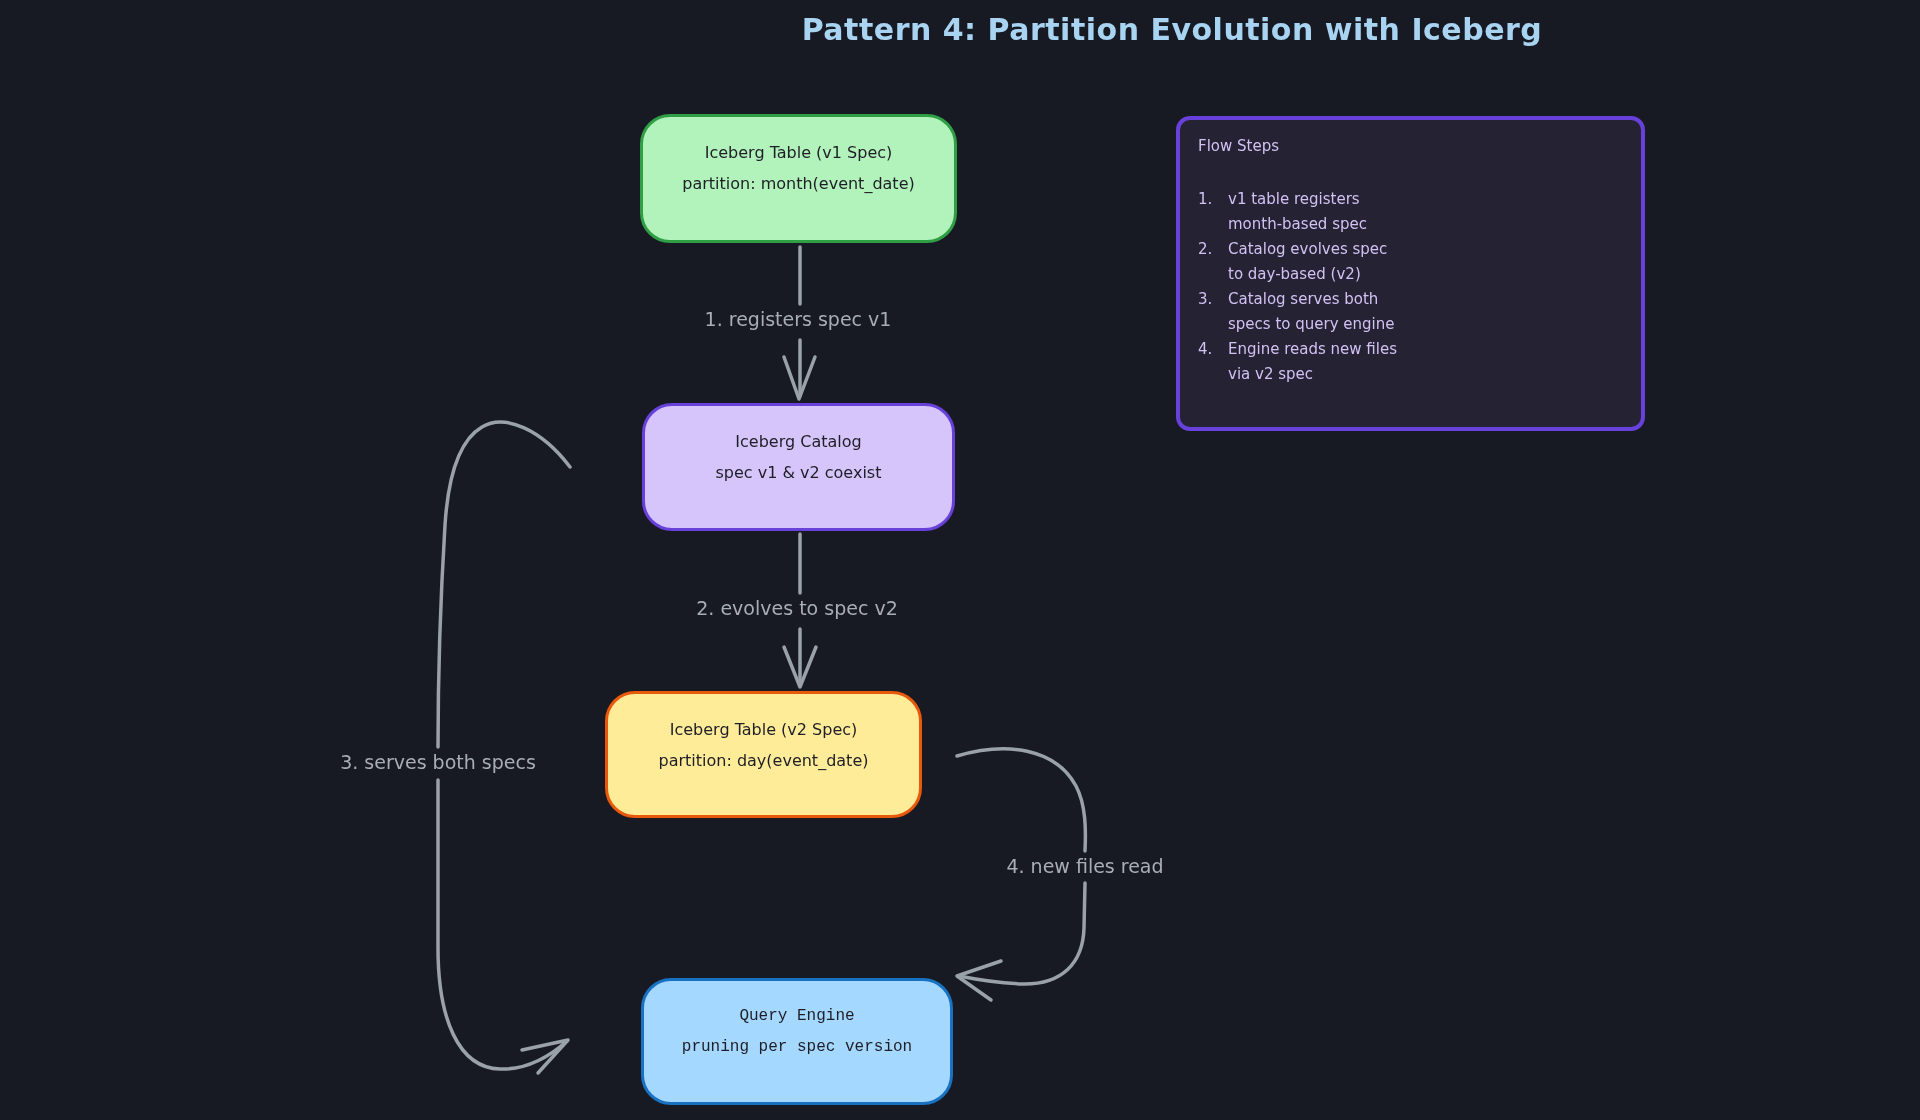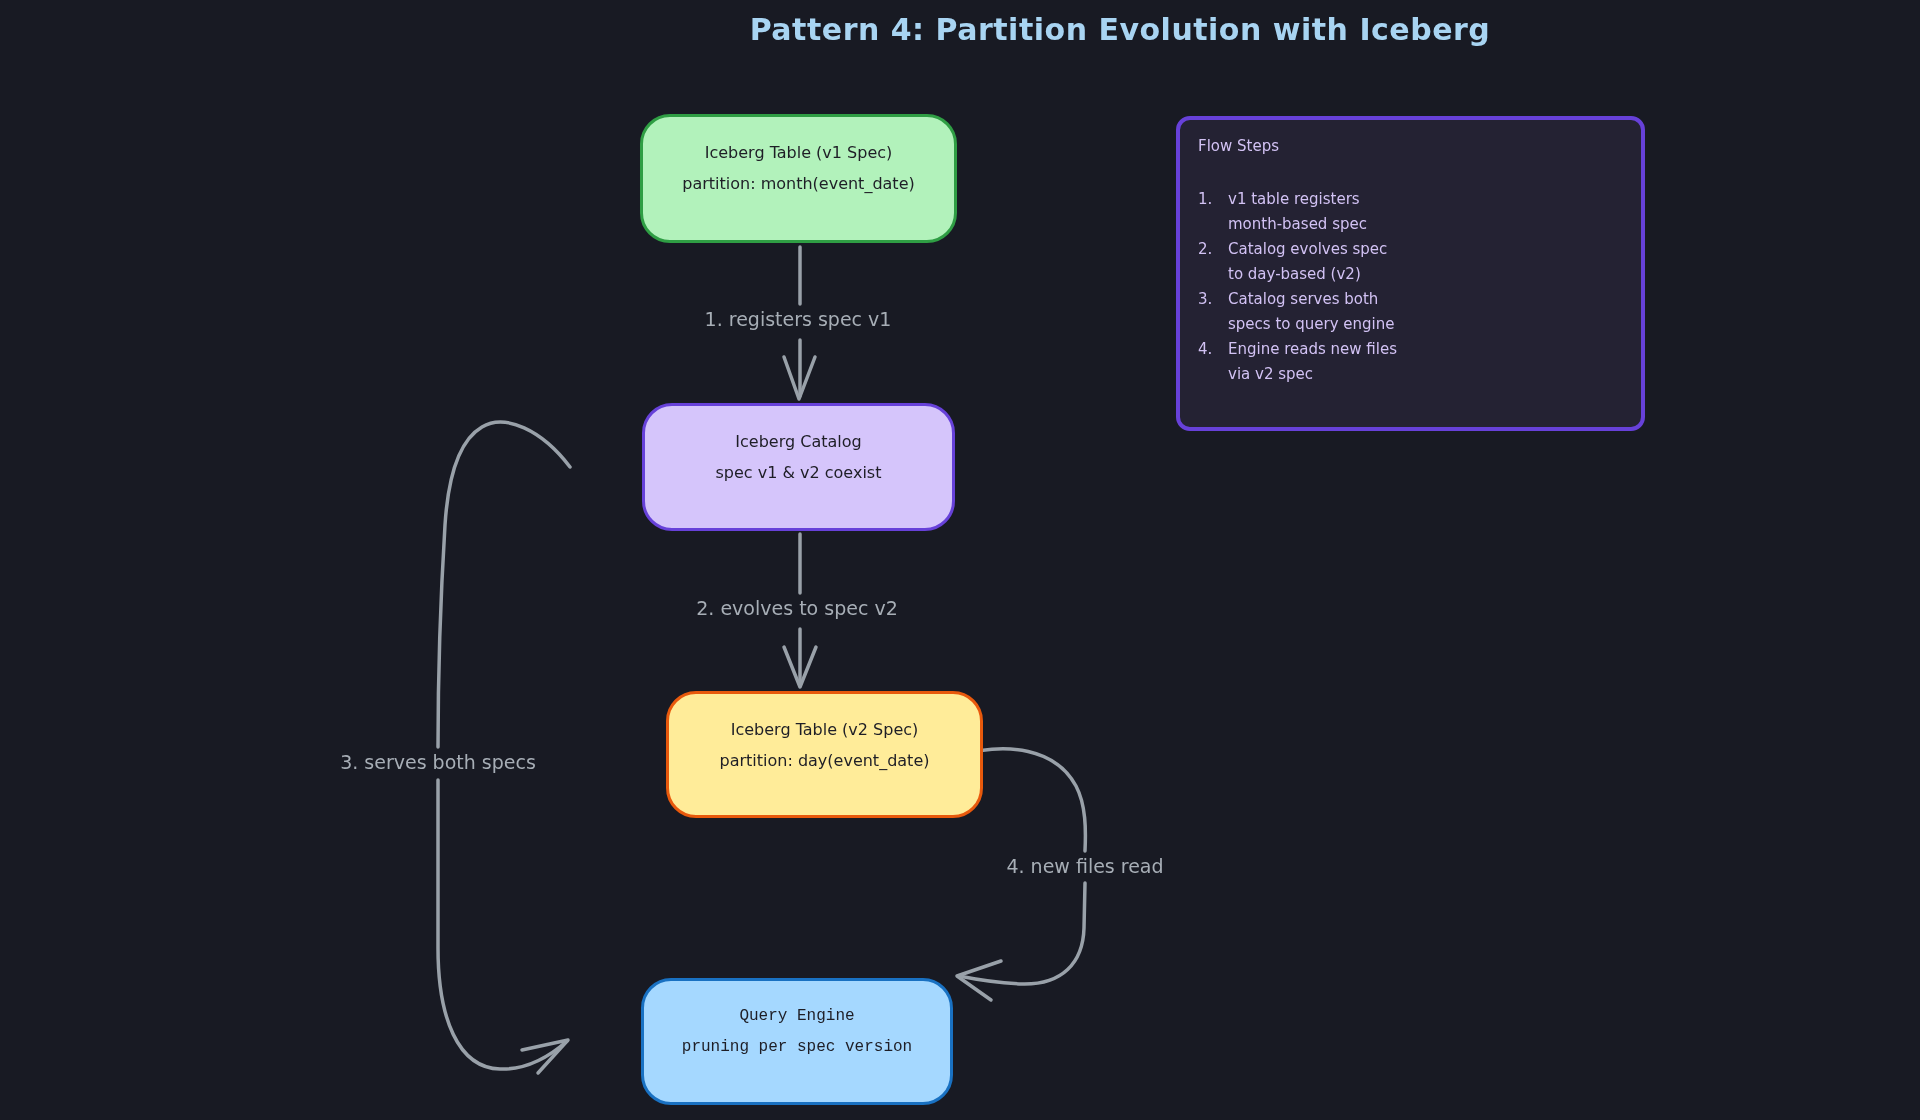--- a/index.html
+++ b/index.html
@@ -11,21 +11,21 @@
     --panel-border:#6741d9;
     --panel-fill:#242233;
     --panel-text:#d2c2f4;
   }
   *{box-sizing:border-box;margin:0;padding:0;}
   html,body{width:1920px;height:1120px;overflow:hidden;}
   body{background:var(--bg);font-family:"DejaVu Sans",sans-serif;}
   .canvas{position:relative;width:1920px;height:1120px;background:var(--bg);}
 
   .diagram-title{
-    position:absolute;left:620px;top:12px;width:1000px;
+    position:absolute;left:672px;top:12px;width:1000px;
     text-align:center;color:var(--title);
     font-size:30px;font-weight:bold;letter-spacing:.5px;
   }
 
   .edges{position:absolute;left:0;top:0;width:1920px;height:1120px;color:var(--edge);}
   .edges path{stroke:currentColor;stroke-width:3.5;fill:none;stroke-linecap:round;stroke-linejoin:round;}
 
   .node{
     position:absolute;border:3.5px solid;border-radius:30px;
     color:var(--node-text);text-align:center;padding-top:20px;
@@ -78,21 +78,21 @@
   <div class="node" style="left: 640px; top: 114px; width: 317px; height: 129px; background-color: rgb(178, 242, 187); border-color: rgb(47, 158, 68);">
     <div class="nl">Iceberg Table (v1 Spec)</div>
     <div class="nl">partition: month(event_date)</div>
   </div>
 
   <div class="node" style="left: 642px; top: 403px; width: 313px; height: 128px; background-color: rgb(213, 197, 251); border-color: rgb(103, 65, 217);">
     <div class="nl">Iceberg Catalog</div>
     <div class="nl">spec v1 &amp; v2 coexist</div>
   </div>
 
-  <div class="node" style="left: 666px; top: 691px; width: 317px; height: 127px; background-color: rgb(255, 236, 153); border-color: rgb(232, 89, 12);">
+  <div class="node" style="left: 605px; top: 691px; width: 317px; height: 127px; background-color: rgb(255, 236, 153); border-color: rgb(232, 89, 12);">
     <div class="nl">Iceberg Table (v2 Spec)</div>
     <div class="nl">partition: day(event_date)</div>
   </div>
 
   <div class="node" style="left: 641px; top: 978px; width: 312px; height: 127px; background-color: rgb(165, 216, 255); border-color: rgb(25, 113, 194); font-family: Liberation Mono, monospace;">
     <div class="nl">Query Engine</div>
     <div class="nl">pruning per spec version</div>
   </div>
 
   <div class="elabel" style="left:798px;top:308px">1. registers spec v1</div>

